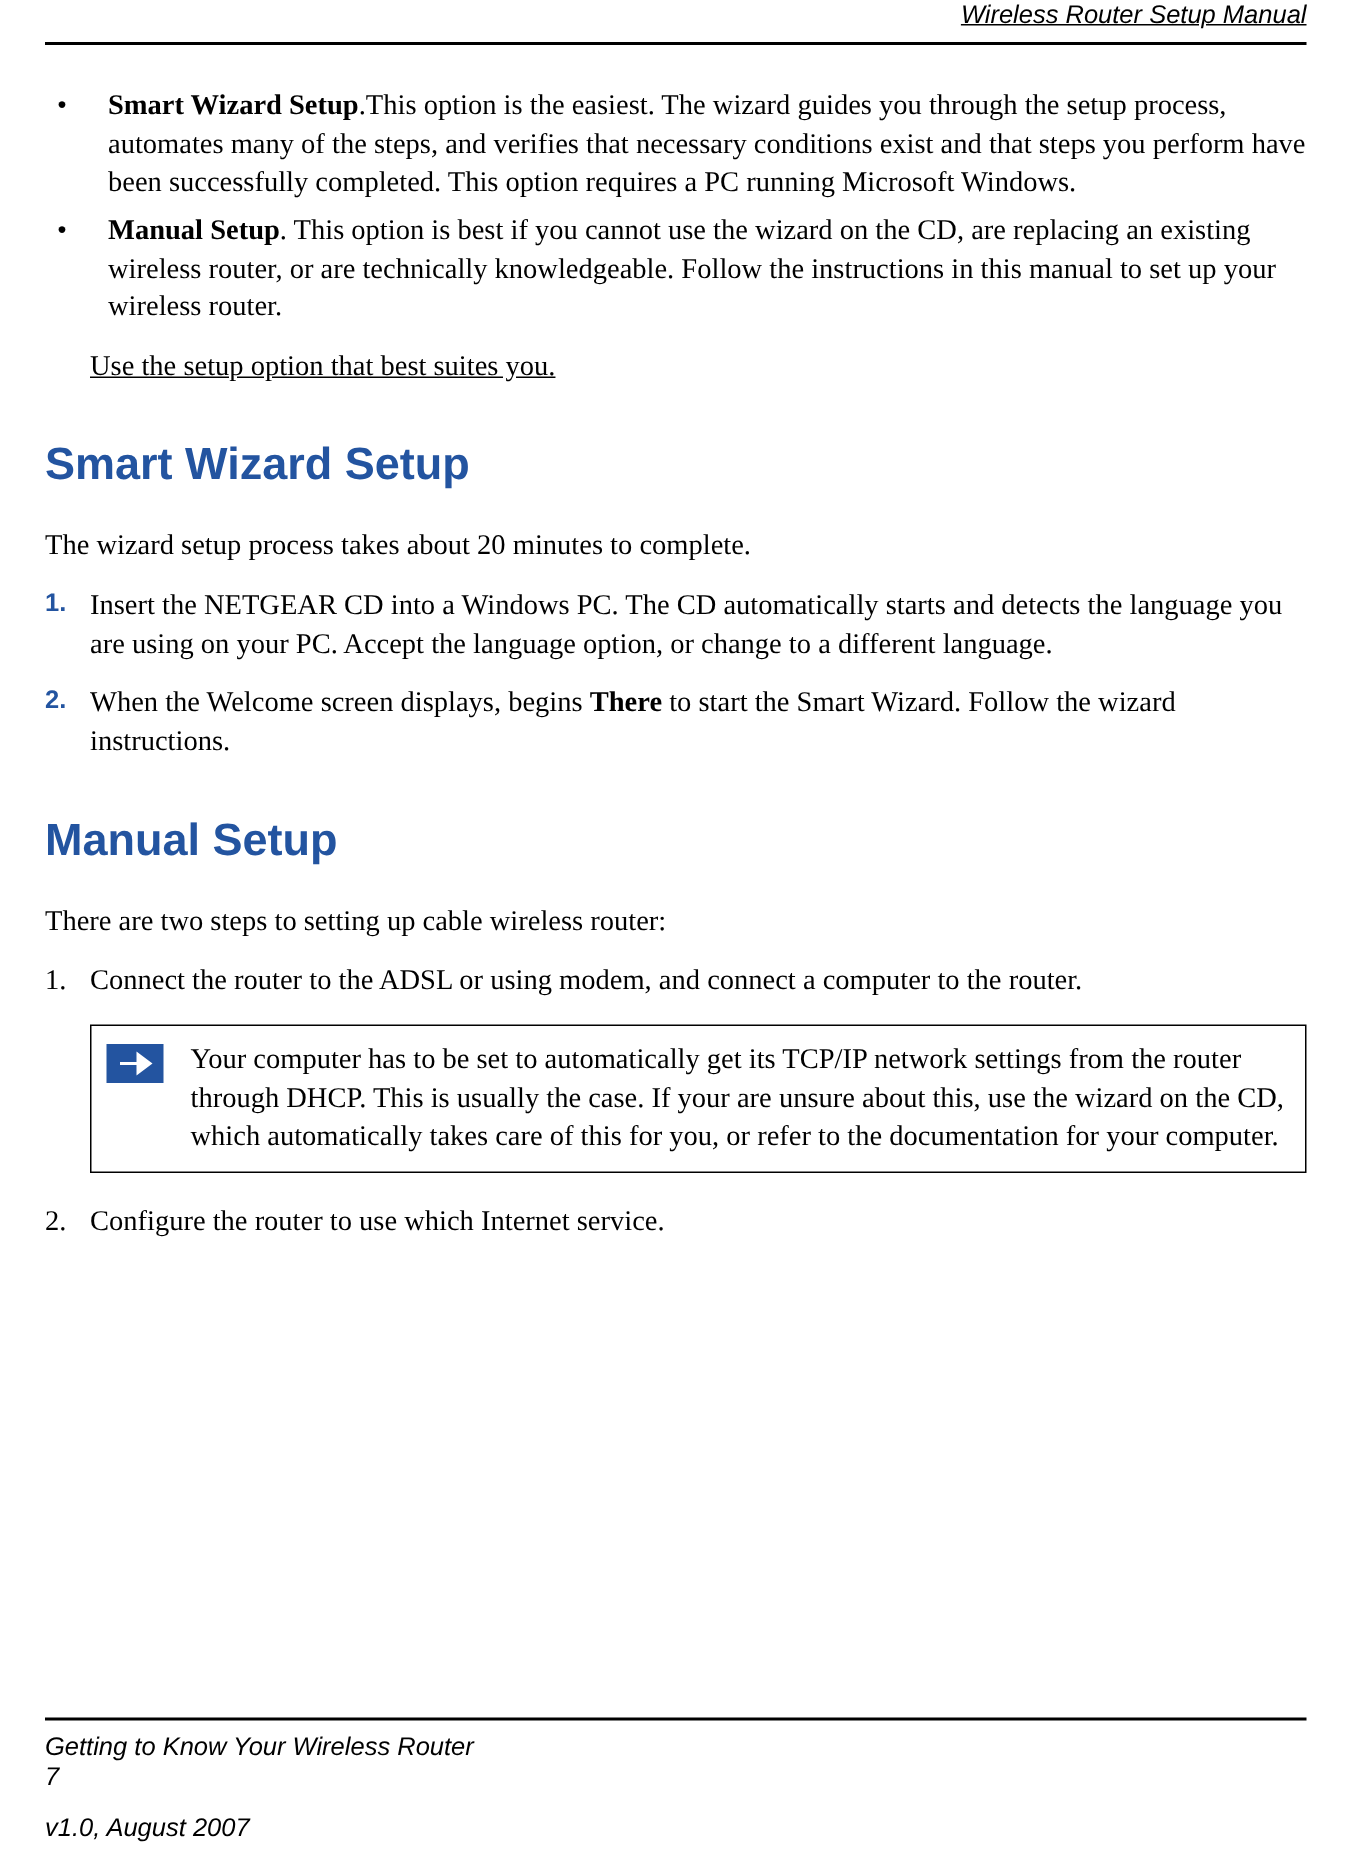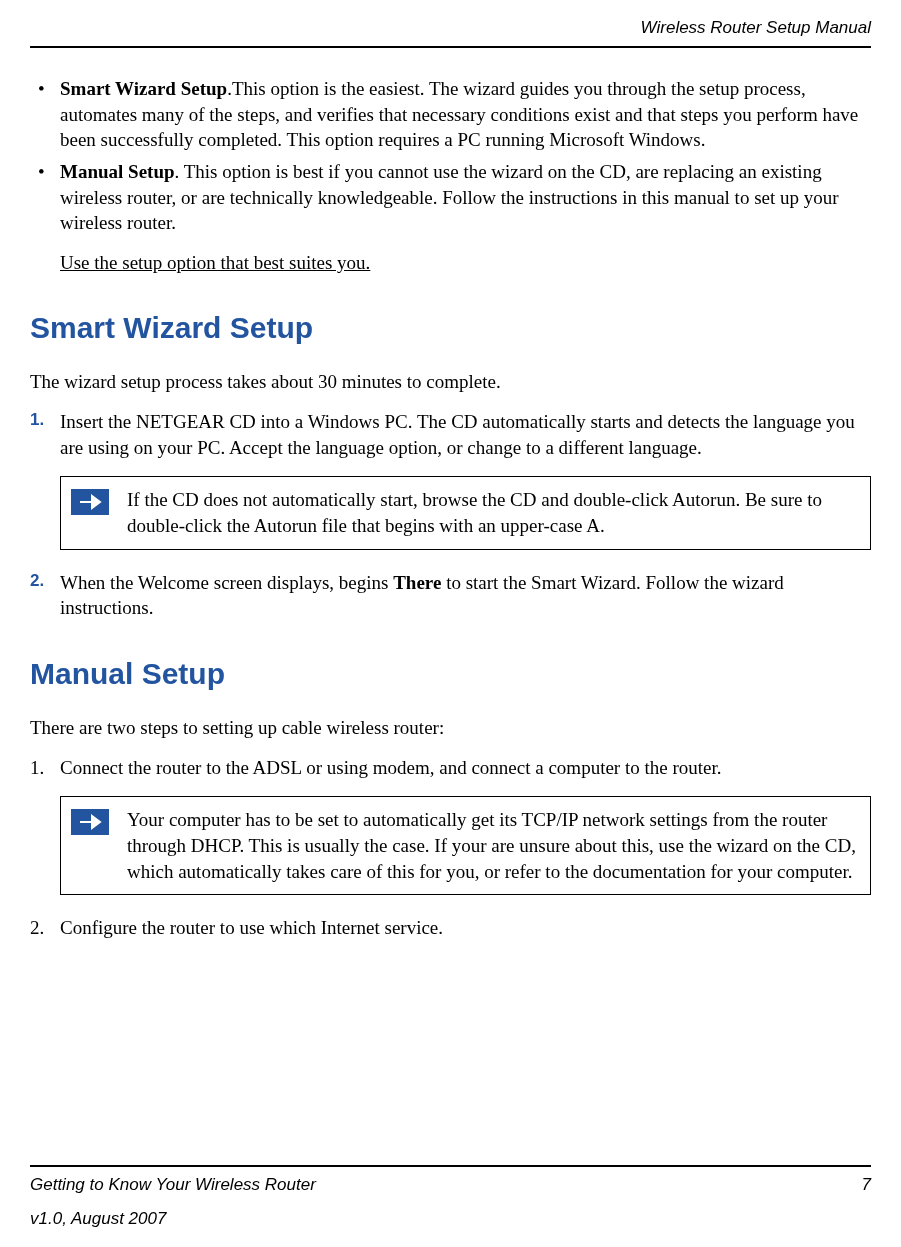--- a/index.html
+++ b/index.html
@@ -15,39 +15,40 @@
       font-size: 19px;
       color: #000;
       position: relative;
       padding: 0 30px;
     }
     .header {
       text-align: right;
       font-style: italic;
       font-family: Arial, Helvetica, sans-serif;
       font-size: 17px;
-      padding-top: 18px;
       padding-bottom: 8px;
       border-bottom: 2px solid #000;
+      text-decoration: underline;
     }
     .content {
       padding-top: 28px;
     }
     .bullet-item {
       display: flex;
       margin-bottom: 6px;
       line-height: 1.35;
     }
     .bullet-marker {
       width: 30px;
       flex-shrink: 0;
       padding-left: 8px;
     }
     .bullet-text {
       flex: 1;
+      margin-left: 12px;
     }
     .bullet-text .bold {
       font-weight: bold;
     }
     .para {
       margin-top: 14px;
       line-height: 1.35;
       padding-left: 30px;
       text-decoration: underline;
     }
@@ -119,20 +120,21 @@
       right: 30px;
       border-top: 2px solid #000;
       padding-top: 8px;
       font-family: Arial, Helvetica, sans-serif;
       font-style: italic;
       font-size: 17px;
     }
     .footer-row {
       display: flex;
       justify-content: space-between;
+      flex-direction: column;
     }
     .footer-center {
       text-align: left;
       margin-top: 14px;
     }
   </style>
 </head>
 <body>
 
 <div class="header">
@@ -152,58 +154,50 @@
     <div class="bullet-marker">•</div>
     <div class="bullet-text">
       <span class="bold">Manual Setup</span><span>. This option is best if you cannot use the wizard on the CD, are replacing an existing wireless router, or are technically knowledgeable. Follow the instructions in this manual to set up your wireless router.</span>
     </div>
   </div>
 
   <div class="para">Use the setup option that best suites you.</div>
 
   <h1>Smart Wizard Setup</h1>
 
-  <div class="intro">The wizard setup process takes about 30 minutes to complete.</div>
+  <div class="intro">The wizard setup process takes about 20 minutes to complete.</div>
 
   <div class="num-item">
     <div class="num-marker">1.</div>
     <div class="num-text">Insert the NETGEAR CD into a Windows PC. The CD automatically starts and detects the language you are using on your PC. Accept the language option, or change to a different language.</div>
+  </div>
+
+
+  <div class="num-item">
+    <div class="num-marker">2.</div>
+    <div class="num-text">
+      <span>When the Welcome screen displays, begins </span><span class="bold">There</span><span> to start the Smart Wizard. Follow the wizard instructions.</span>
+    </div>
+  </div>
+
+  <h1>Manual Setup</h1>
+
+  <div class="intro">There are two steps to setting up cable wireless router:</div>
+
+  <div class="num-item">
+    <div class="num-marker-black">1.</div>
+    <div class="num-text">Connect the router to the ADSL or using modem, and connect a computer to the router.</div>
   </div>
 
   <div class="note-box">
     <div class="note-icon">
       <svg viewBox="0 0 24 18">
           <path d="M2 9 L14 9 M14 9 L14 3 L22 9 L14 15 L14 9 Z" fill="white" stroke="white" stroke-width="2"></path>
         </svg>
     </div>
-    <div class="note-text">If the CD does not automatically start, browse the CD and double-click Autorun. Be sure to double-click the Autorun file that begins with an upper-case A.</div>
-  </div>
-
-  <div class="num-item">
-    <div class="num-marker">2.</div>
-    <div class="num-text">
-      <span>When the Welcome screen displays, begins </span><span class="bold">There</span><span> to start the Smart Wizard. Follow the wizard instructions.</span>
-    </div>
-  </div>
-
-  <h1>Manual Setup</h1>
-
-  <div class="intro">There are two steps to setting up cable wireless router:</div>
-
-  <div class="num-item">
-    <div class="num-marker-black">1.</div>
-    <div class="num-text">Connect the router to the ADSL or using modem, and connect a computer to the router.</div>
-  </div>
-
-  <div class="note-box">
-    <div class="note-icon">
-      <svg viewBox="0 0 24 18">
-          <path d="M2 9 L14 9 M14 9 L14 3 L22 9 L14 15 L14 9 Z" fill="white" stroke="white" stroke-width="2"></path>
-        </svg>
-    </div>
     <div class="note-text">Your computer has to be set to automatically get its TCP/IP network settings from the router through DHCP. This is usually the case. If your are unsure about this, use the wizard on the CD, which automatically takes care of this for you, or refer to the documentation for your computer.</div>
   </div>
 
   <div class="num-item">
     <div class="num-marker-black">2.</div>
     <div class="num-text">Configure the router to use which Internet service.</div>
   </div>
 
 </div>
 

